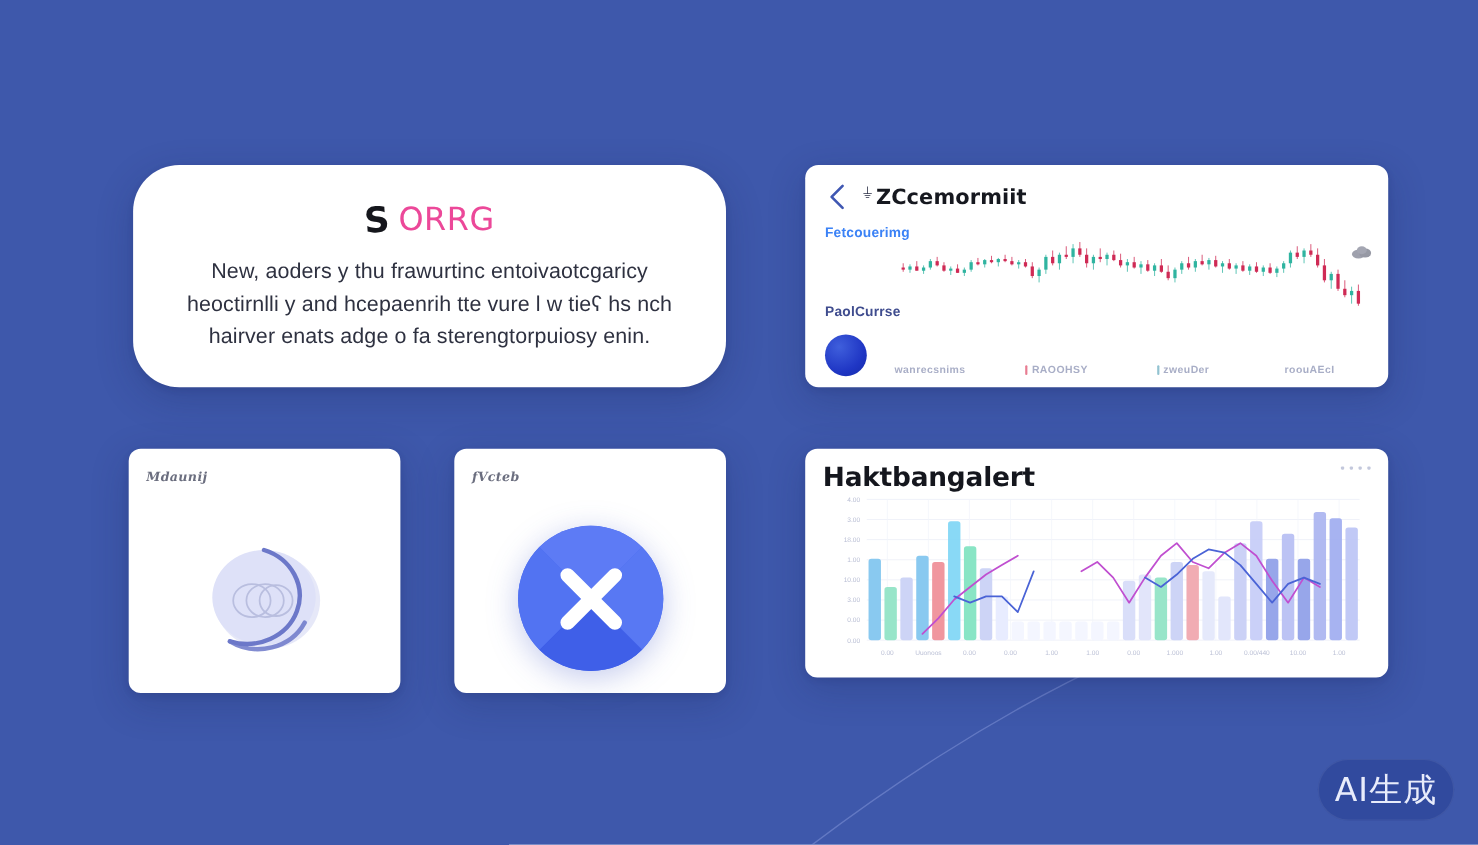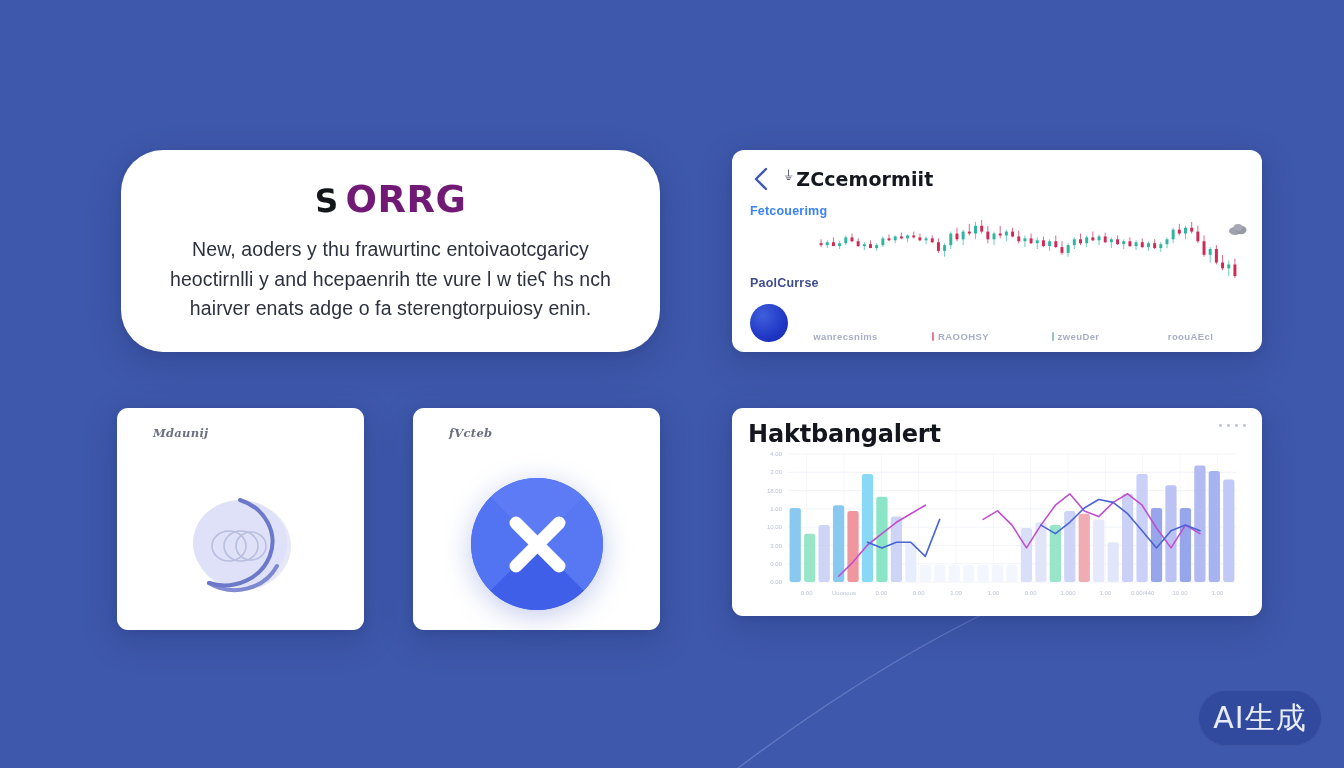--- a/index.html
+++ b/index.html
@@ -61,24 +61,24 @@
   }
   #hero-logo-mark {
     font-size: 32px;
     font-weight: 700;
     color: #15161c;
     line-height: 1;
     transform: translateY(1px) rotate(-4deg);
     font-family: "DejaVu Sans", sans-serif;
   }
   #hero-logo-text {
-    font-size: 37px;
-    font-weight: 700;
+    font-size: 29px;
+    font-weight: 400;
     letter-spacing: 0.5px;
-    color: #701a75;
+    color: #ec4899;
     font-family: "DejaVu Sans", sans-serif;
   }
   #hero-body {
     margin-top: 14px;
     width: 100%;
     text-align: center;
     font-size: 19.5px;
     line-height: 1.52;
     color: #2e3140;
     font-weight: 400;
@@ -135,21 +135,21 @@
     opacity: .85;
   }
   .cc-stat .dot { width: 2px; height: 9px; border-radius: 1px; background: #c8ccdf; }
   .cc-stat.neg .dot { background: #e4667f; }
   .cc-stat.pos .dot { background: #7fb8c9; }
 
   
   .mini-card {
     top: 408px; width: 247px; height: 222px;
     border-radius: 11px;
-    padding: 18px 36px;
+    padding: 18px 16px;
   }
   #mini-card-1 { left: 117px; }
   #mini-card-2 { left: 413px; }
   .mini-label {
     font-size: 11.5px; color: #4b4f63; letter-spacing: .3px;
     font-weight: 600; font-style: italic; opacity: .82;
     font-family: "DejaVu Serif", serif;
   }
   .mini-art { position: absolute; left: 0; right: 0; top: 56px; height: 160px;
               display: flex; align-items: center; justify-content: center; }

